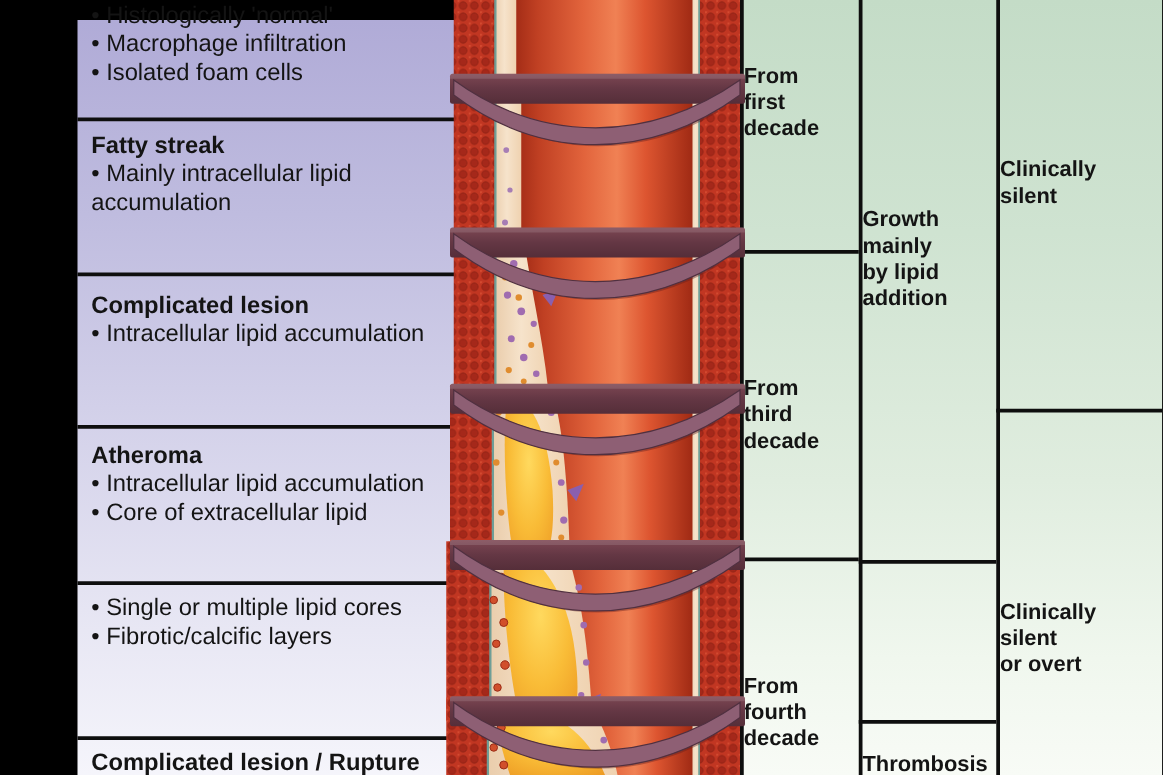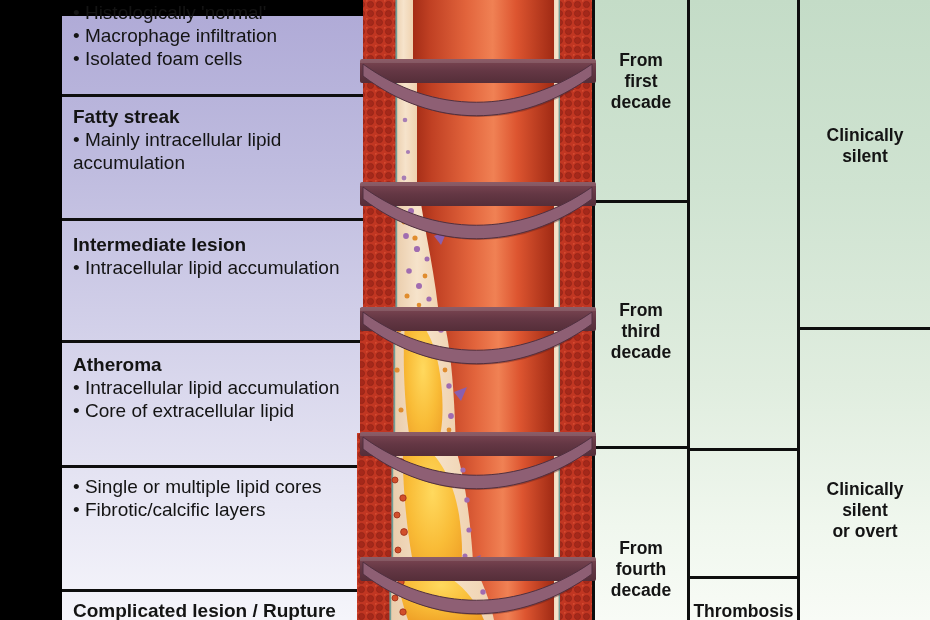--- a/index.html
+++ b/index.html
@@ -9,21 +9,21 @@
   .panel-left{position:absolute;left:62px;top:16px;width:530px;height:620px;
     background:linear-gradient(180deg,#b0abd7 0%,#bfbcdf 25%,#d2d0e9 50%,#e6e5f3 76%,#f7f7fc 100%);}
   .panel-right{position:absolute;left:592px;top:0;width:338px;height:620px;
     background:linear-gradient(180deg,#c4dcc7 0%,#cfe3d1 30%,#e0eddf 62%,#f0f7ee 85%,#f8fbf6 100%);}
   .hline{position:absolute;height:3px;background:#0e0e0e;}
   .vline{position:absolute;width:3px;background:#0e0e0e;top:0;height:620px;}
   .stage-row{position:absolute;left:11px;width:312px;}
   .stage-title{font-weight:700;font-size:19px;line-height:23px;white-space:pre;}
   .stage-bullet{font-size:19px;line-height:23px;white-space:pre;}
   .cell-text{position:absolute;font-weight:700;font-size:17.5px;line-height:21px;
-             text-align:center;white-space:pre-line;}
+             text-align:left;white-space:pre-line;}
   .artery{position:absolute;left:348px;top:0;}
 </style>
 </head>
 <body>
 
 <div class="canvas">
 
   <div class="black-bar"></div>
 
   <div class="panel-left">
@@ -39,21 +39,21 @@
     <div class="stage-row" style="top:79px;">
       <div style="margin-top:10px;">
         <div class="stage-title">Fatty streak</div>
         <div class="stage-bullet">• Mainly intracellular lipid
 accumulation</div>
       </div>
     </div>
 
     <div class="stage-row" style="top:203px;">
       <div style="margin-top:14px;">
-        <div class="stage-title">Intermediate lesion</div>
+        <div class="stage-title">Complicated lesion</div>
         <div class="stage-bullet">• Intracellular lipid accumulation</div>
       </div>
     </div>
 
     <div class="stage-row" style="top:325px;">
       <div style="margin-top:12px;">
         <div class="stage-title">Atheroma</div>
         <div class="stage-bullet">• Intracellular lipid accumulation</div>
         <div class="stage-bullet">• Core of extracellular lipid</div>
       </div>
@@ -96,20 +96,24 @@
     <div class="cell-text" style="left:3px;width:92px;top:50px;">From
 first
 decade</div>
     <div class="cell-text" style="left:3px;width:92px;top:300px;">From
 third
 decade</div>
     <div class="cell-text" style="left:3px;width:92px;top:538px;">From
 fourth
 decade</div>
 
+    <div class="cell-text" style="left:98px;width:107px;top:165px;">Growth
+mainly
+by lipid
+addition</div>
     <div class="cell-text" style="left:98px;width:107px;top:601px;">Thrombosis</div>
 
     <div class="cell-text" style="left:208px;width:130px;top:125px;">Clinically
 silent</div>
     <div class="cell-text" style="left:208px;width:130px;top:479px;">Clinically
 silent
 or overt</div>
   </div>
 
   <svg class="artery" width="256" height="620" viewBox="0 0 256 620">

